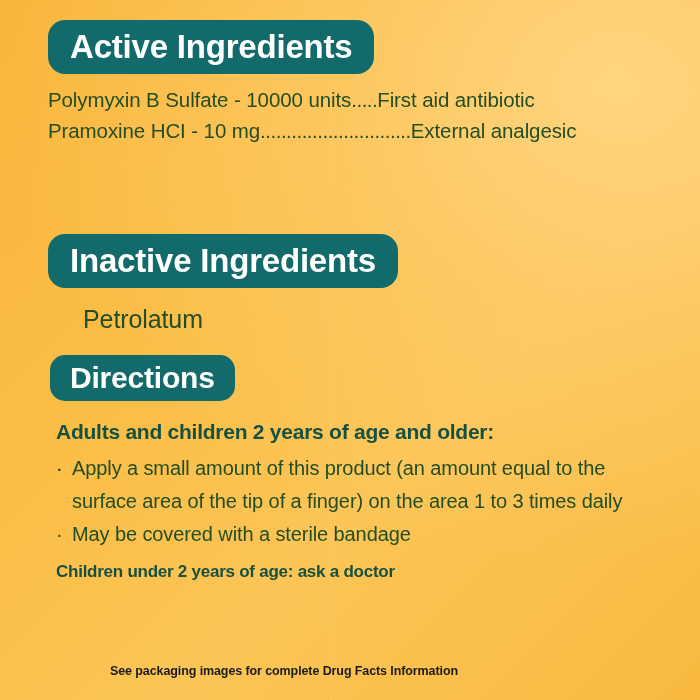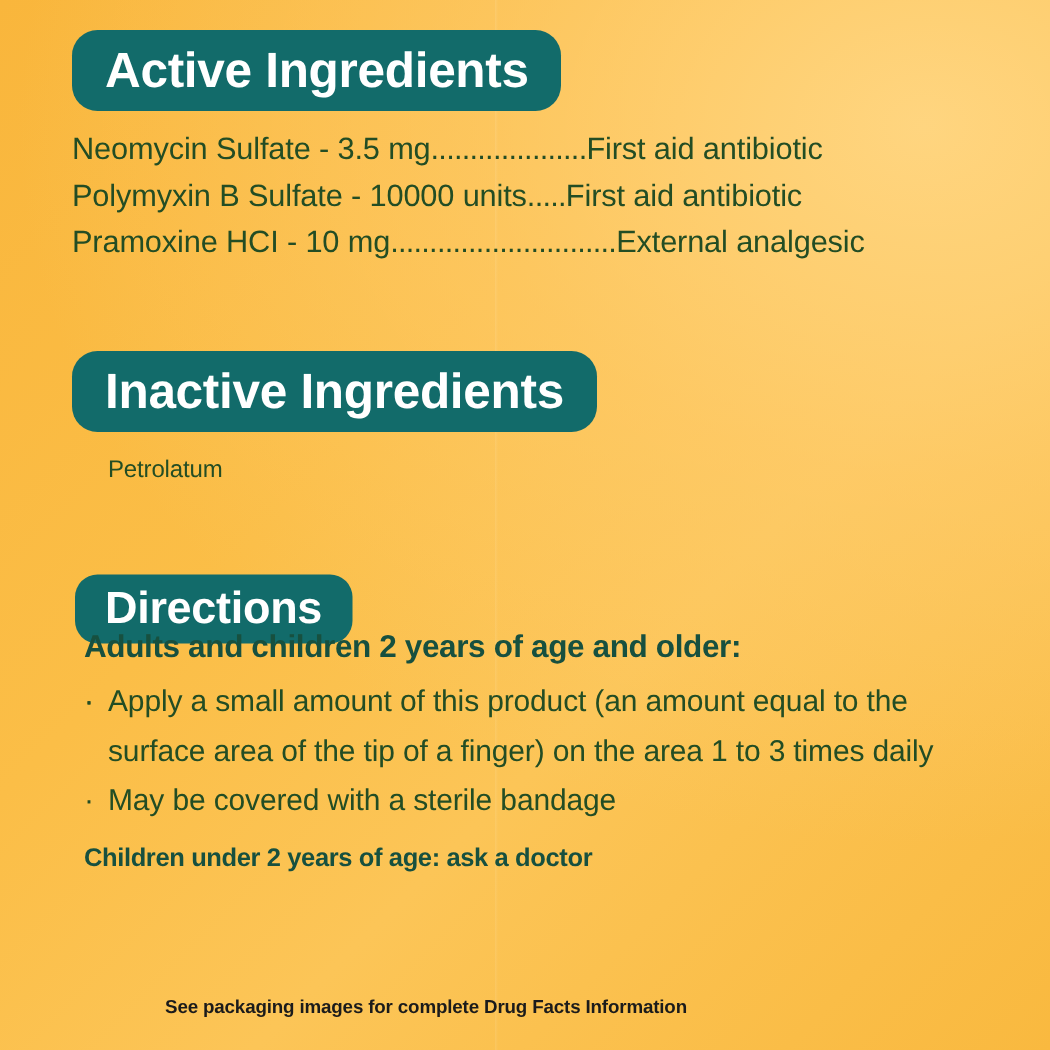--- a/index.html
+++ b/index.html
@@ -72,21 +72,20 @@
     font-size: 33px;
     border-radius: 17px;
   }
   #pill-directions {
     left: 50px;
     top: 355px;
     height: 46px;
     padding: 0 20px 0 20px;
     font-size: 30px;
     border-radius: 15px;
-    margin-top: 28px;
   }
 
   
   #active-list {
     position: absolute;
     left: 48px;
     top: 84px;
     width: 604px;
   }
   .ing-line {
@@ -96,23 +95,23 @@
     white-space: nowrap;
     letter-spacing: -0.1px;
   }
   .ing-line .dots {
     letter-spacing: -0.5px;
   }
 
   
   #inactive-body {
     position: absolute;
-    left: 72px;
+    left: 83px;
     top: 305px;
-    font-size: 16px;
+    font-size: 25px;
     color: #234d24;
     letter-spacing: -0.1px;
   }
 
   
   #dir-body {
     position: absolute;
     left: 56px;
     top: 417px;
     width: 600px;
@@ -165,23 +164,20 @@
 
 <div id="page">
   <div id="seam"></div>
 
   <div class="content">
 
     <div class="pill" id="pill-active">Active Ingredients</div>
 
     <div id="active-list">
       <div class="ing-line">
-        <span>Neomycin Sulfate - 3.5 mg</span><span class="dots">....................</span><span>First aid antibiotic</span>
-      </div>
-      <div class="ing-line">
         <span>Polymyxin B Sulfate - 10000 units</span><span class="dots">.....</span><span>First aid antibiotic</span>
       </div>
       <div class="ing-line">
         <span>Pramoxine HCI - 10 mg</span><span class="dots">.............................</span><span>External analgesic</span>
       </div>
     </div>
 
     <div class="pill" id="pill-inactive">Inactive Ingredients</div>
 
     <div id="inactive-body">

